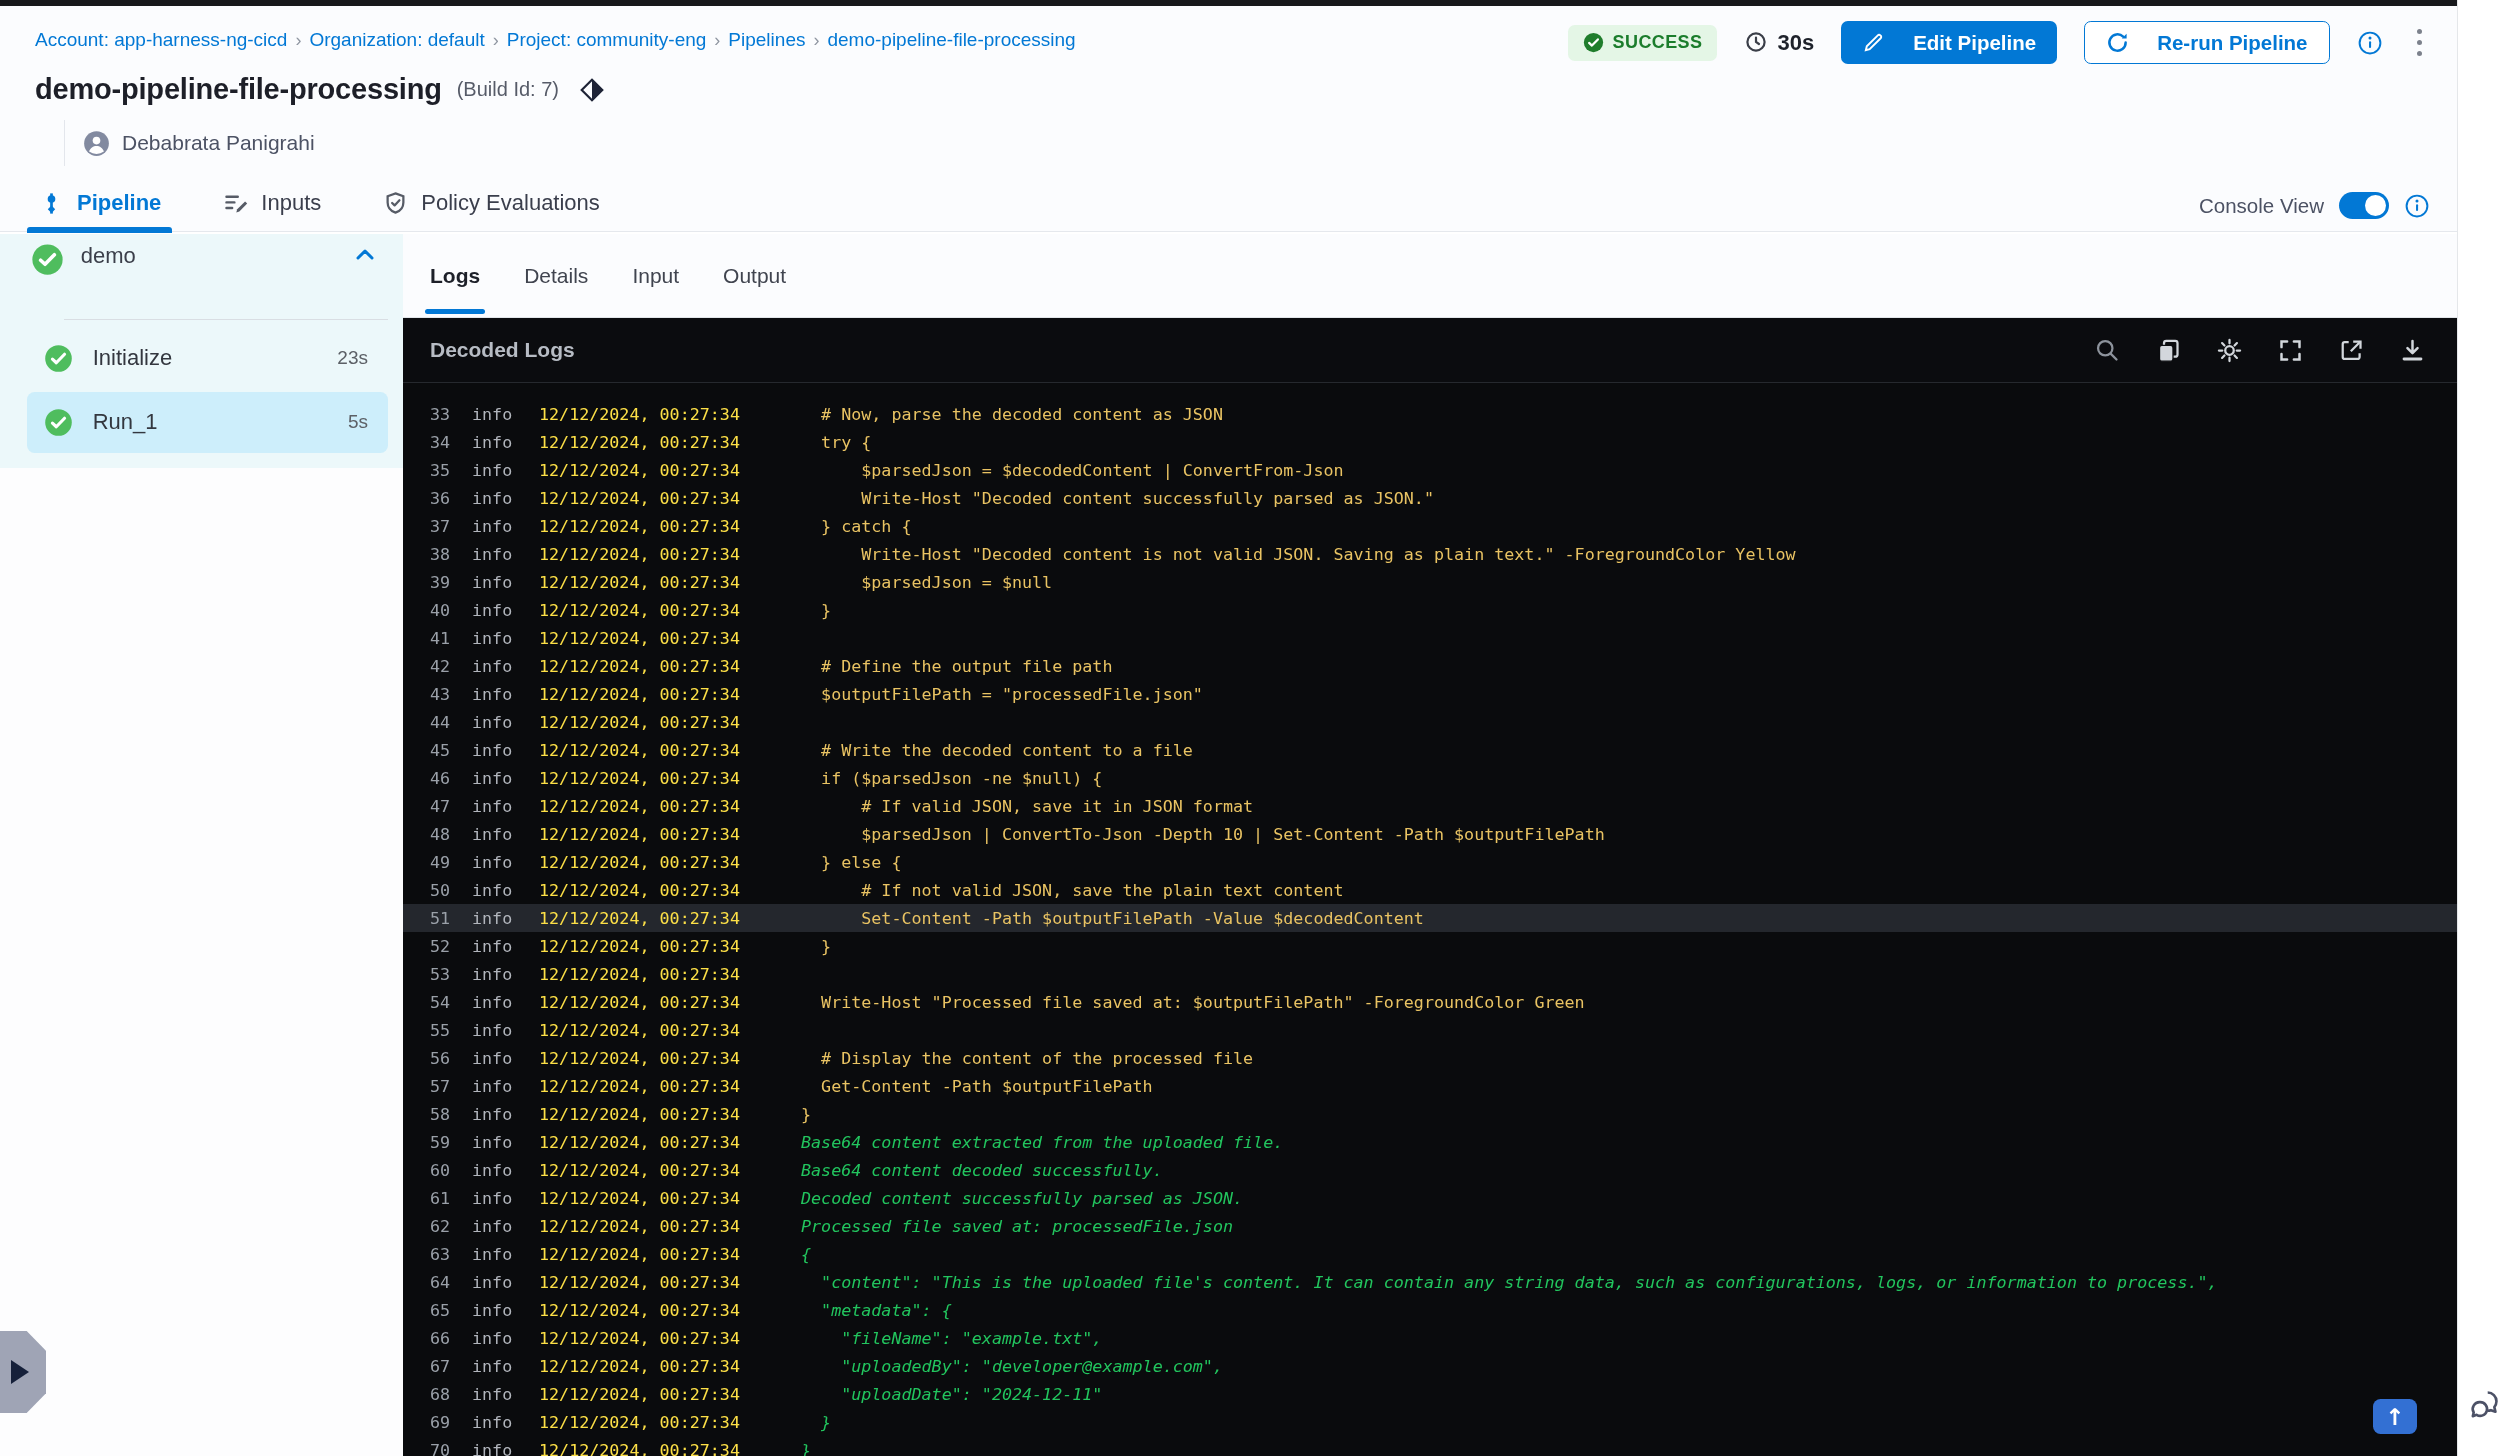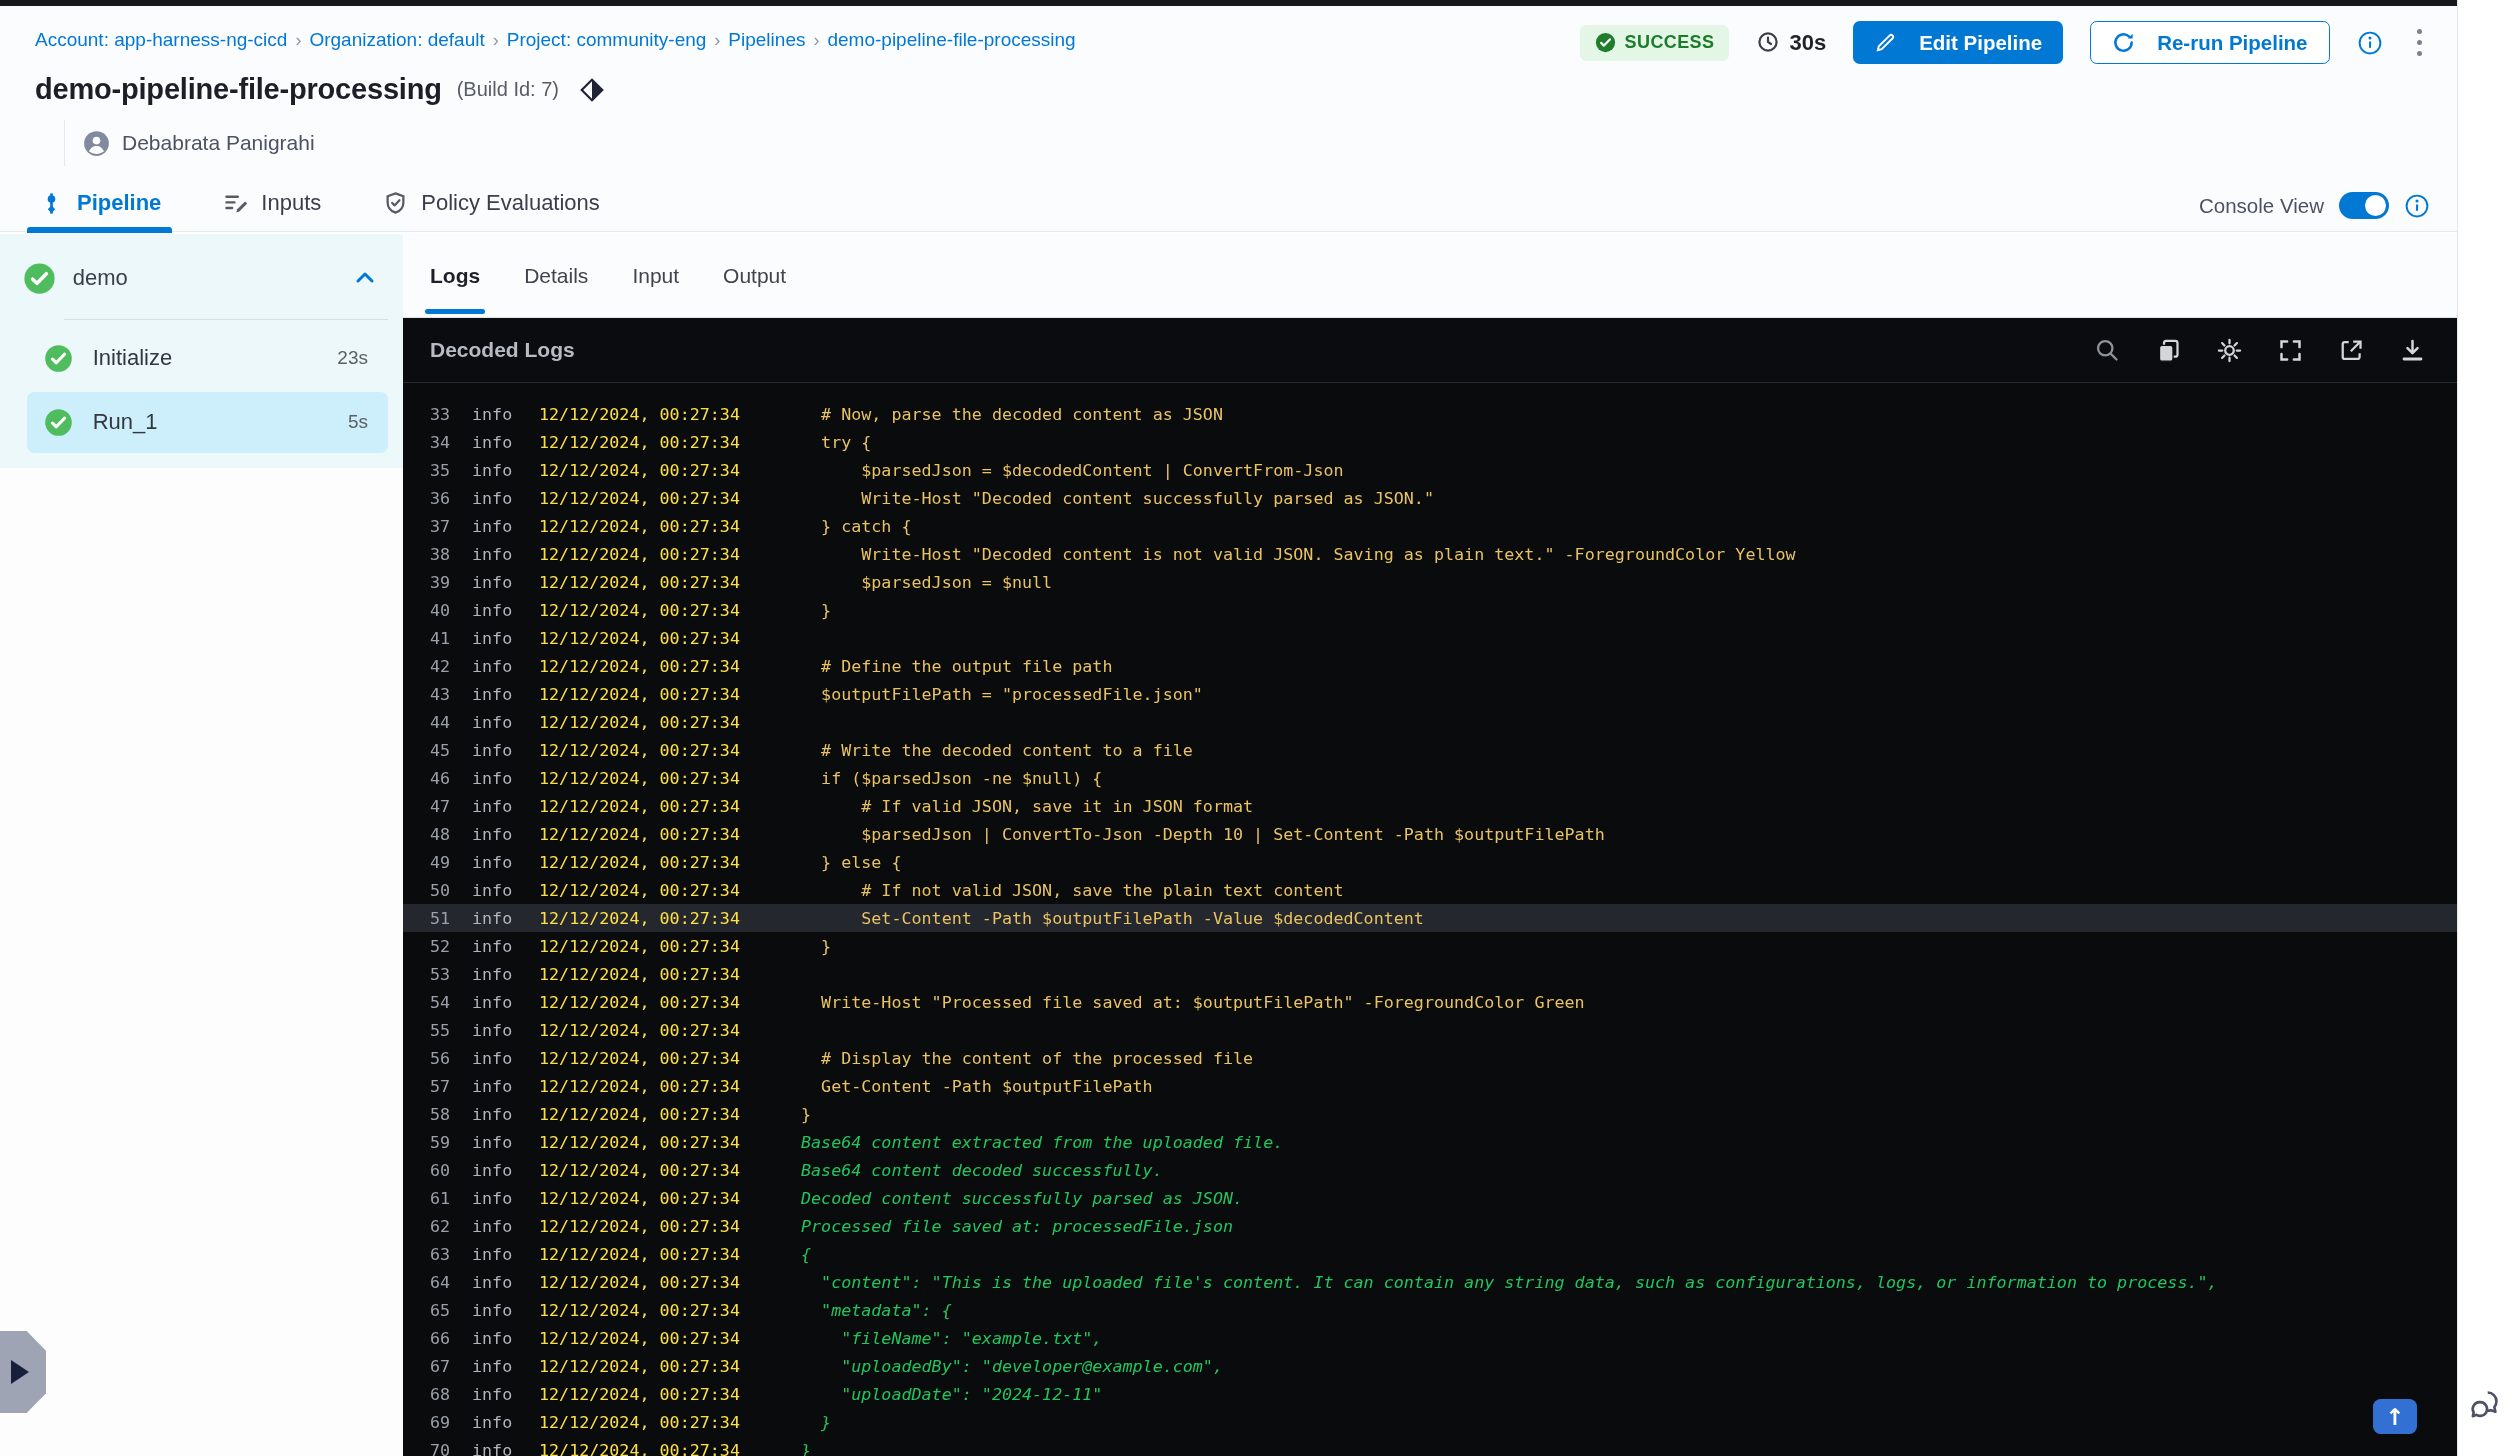--- a/index.html
+++ b/index.html
@@ -25,21 +25,21 @@
   .breadcrumb .sep { color:#8f96a1; font-size:18px; }
 
   .status-cluster { position:absolute; right:27px; top:15px; height:43px;
     display:flex; align-items:center; gap:27px; }
   .badge-success { display:flex; align-items:center; gap:9px; height:36px; padding:0 15px;
     background:#e4f6e6; border-radius:6.8px; }
   .badge-success svg { width:21px; height:21px; }
   .badge-success .txt { color:#1b7d2c; font-size:18px; font-weight:700; letter-spacing:0.4px; }
   .duration { display:flex; gap:9px; color:#1e222b; font-size:22px; font-weight:600; }
   .duration svg { width:24px; height:24px; }
-  .btn { display:flex; align-items:center; gap:22px; height:43px; padding:0 21px;
+  .btn { display:flex; align-items:center; gap:28px; height:43px; padding:0 21px;
     border-radius:6.8px; font-size:20.5px; font-weight:600; cursor:pointer; white-space:nowrap; }
   .btn-primary { background:#0278d5; color:#fff; border:none; }
   .btn-outline { background:#fff; color:#0278d5; border:1.5px solid #0278d5; }
   .btn svg { width:23px; height:23px; }
   .icon-info { width:26px; height:26px; }
   .kebab { display:flex; flex-direction:column; gap:6px; padding:4.6px 7.6px; cursor:pointer; }
   .kebab i { width:5.3px; height:5.3px; border-radius:50%; background:#7c818c; }
 
   .title-row { position:absolute; left:35px; top:67px; display:flex; align-items:center; gap:15px; }
   .pipeline-title { font-size:29px; font-weight:700; color:#1d1f28; letter-spacing:-0.2px; }
@@ -65,21 +65,21 @@
   .toggle .knob { position:absolute; right:3px; top:3px; width:21px; height:21px; border-radius:50%; background:#fff; }
 
   
   .sidebar { position:absolute; left:0; top:234px; width:403px; bottom:0; background:#fdfdfe; }
   .stage-count-row { height:93px; background:#fafcfd; border-bottom:1.5px solid #e7eaee;
     display:flex; align-items:center; padding:0 23px 0 27px; }
   .stage-square { width:27px; height:27px; border-radius:6px; background:#6fd163; }
   .stage-count-label { margin-left:auto; font-size:21px; color:#4c5058; }
 
   .stage-group { background:#ecf8fa; padding:9px 0 12px 0; }
-  .stage-row { height:70px; display:flex; align-items:center; gap:16.7px; padding:0 26px 0 23px; cursor:pointer; }
+  .stage-row { height:70px; display:flex; align-items:flex-start; gap:16.7px; padding:0 26px 0 23px; cursor:pointer;margin-left:8px; }
   .stage-row svg.chk { width:33px; height:33px; }
   .stage-name { font-size:22px; color:#3b3f4a; font-weight:500; }
   .chev { margin-left:auto; width:24px; height:24px; }
   .group-divider { border-top:0.8px solid #d9dee3; margin:6px 15px 7.6px 64px; }
   .step-row { height:61px; margin:3px 15px 3px 27px; padding:0 20px 0 16.7px; border-radius:7.6px;
     display:flex; align-items:center; gap:20px; cursor:pointer; }
   .step-row svg.chk { width:29px; height:29px; }
   .step-name { font-size:22px; color:#33373f; }
   .step-duration { margin-left:auto; font-size:19px; color:#5c6066; }
   .step-row.selected { background:#cdeefb; }

